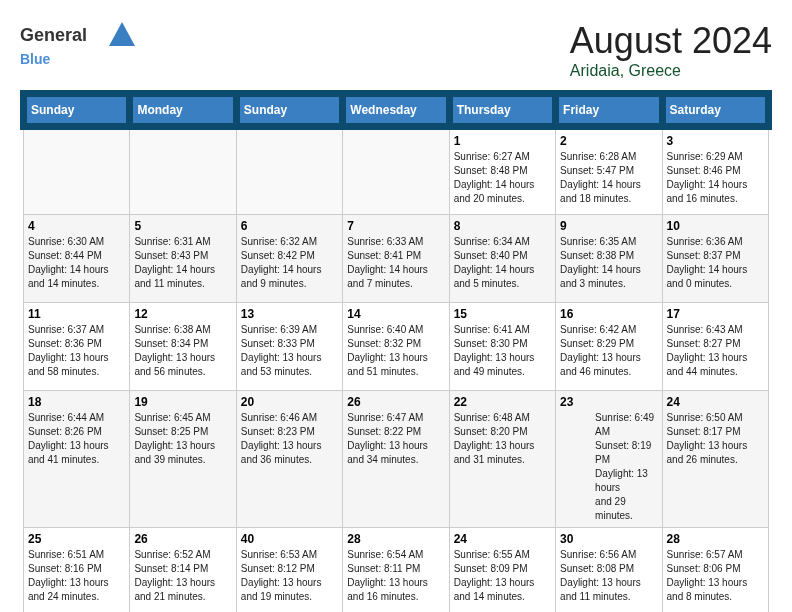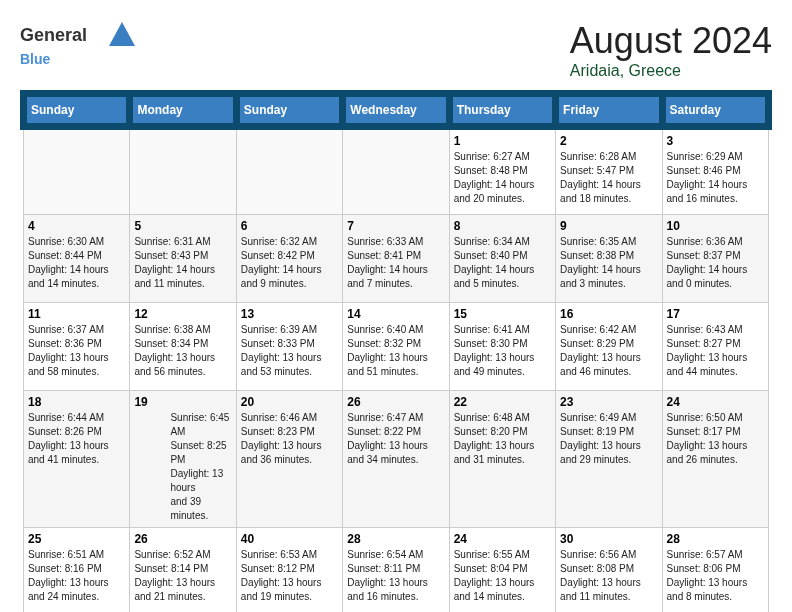--- a/index.html
+++ b/index.html
@@ -254,21 +254,21 @@
       <tr>
         <td class="alt-row">
           <div class="day-num">18</div>
           <div class="day-info" style="white-space: pre-line;">Sunrise: 6:44 AM
 Sunset: 8:26 PM
 Daylight: 13 hours
 and 41 minutes.</div>
         </td>
         <td class="alt-row">
           <div class="day-num">19</div>
-          <div class="day-info" style="white-space: pre-line; margin-left: 36px;">Sunrise: 6:45 AM
+          <div class="day-info" style="white-space: pre-line;">Sunrise: 6:45 AM
 Sunset: 8:25 PM
 Daylight: 13 hours
 and 39 minutes.</div>
         </td>
         <td class="alt-row">
           <div class="day-num">20</div>
           <div class="day-info" style="white-space: pre-line;">Sunrise: 6:46 AM
 Sunset: 8:23 PM
 Daylight: 13 hours
 and 36 minutes.</div>
@@ -282,21 +282,21 @@
         </td>
         <td class="alt-row">
           <div class="day-num">22</div>
           <div class="day-info" style="white-space: pre-line;">Sunrise: 6:48 AM
 Sunset: 8:20 PM
 Daylight: 13 hours
 and 31 minutes.</div>
         </td>
         <td class="alt-row">
           <div class="day-num">23</div>
-          <div class="day-info" style="white-space: pre-line;">Sunrise: 6:49 AM
+          <div class="day-info" style="white-space: pre-line; margin-left: 35px;">Sunrise: 6:49 AM
 Sunset: 8:19 PM
 Daylight: 13 hours
 and 29 minutes.</div>
         </td>
         <td class="alt-row">
           <div class="day-num">24</div>
           <div class="day-info" style="white-space: pre-line;">Sunrise: 6:50 AM
 Sunset: 8:17 PM
 Daylight: 13 hours
 and 26 minutes.</div>
@@ -327,21 +327,21 @@
         <td>
           <div class="day-num">28</div>
           <div class="day-info" style="white-space: pre-line;">Sunrise: 6:54 AM
 Sunset: 8:11 PM
 Daylight: 13 hours
 and 16 minutes.</div>
         </td>
         <td>
           <div class="day-num">24</div>
           <div class="day-info" style="white-space: pre-line;">Sunrise: 6:55 AM
-Sunset: 8:04 PM
+Sunset: 8:09 PM
 Daylight: 13 hours
 and 14 minutes.</div>
         </td>
         <td>
           <div class="day-num">30</div>
           <div class="day-info" style="white-space: pre-line;">Sunrise: 6:56 AM
 Sunset: 8:08 PM
 Daylight: 13 hours
 and 11 minutes.</div>
         </td>

